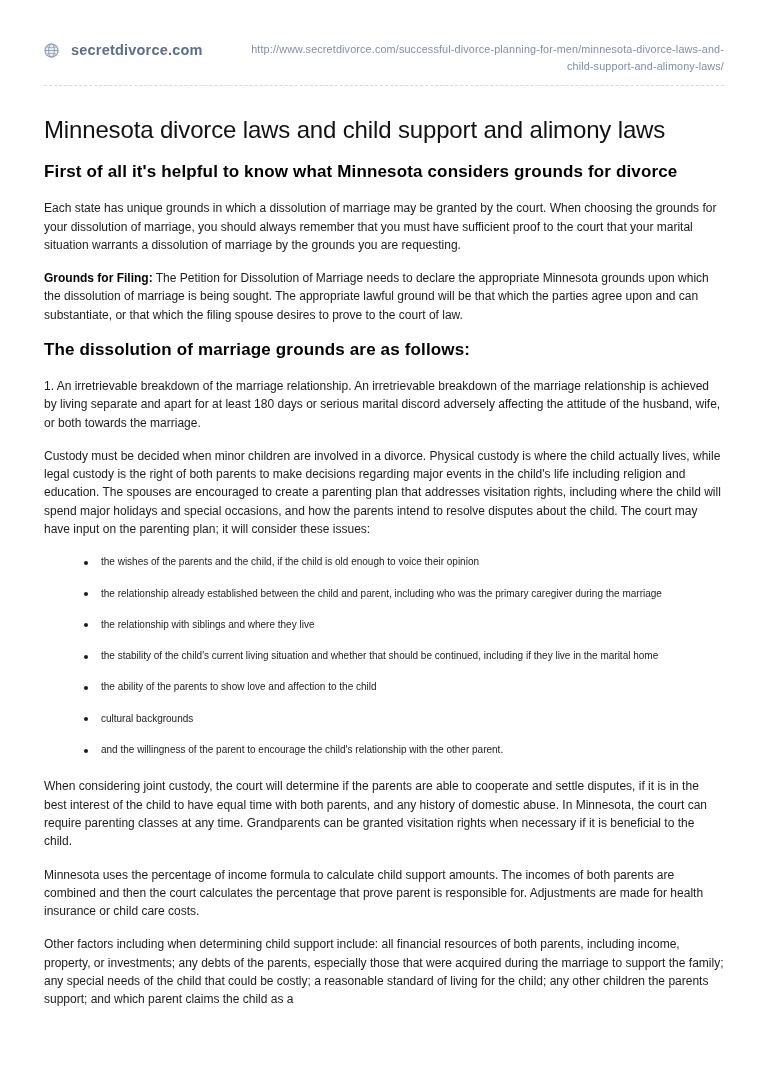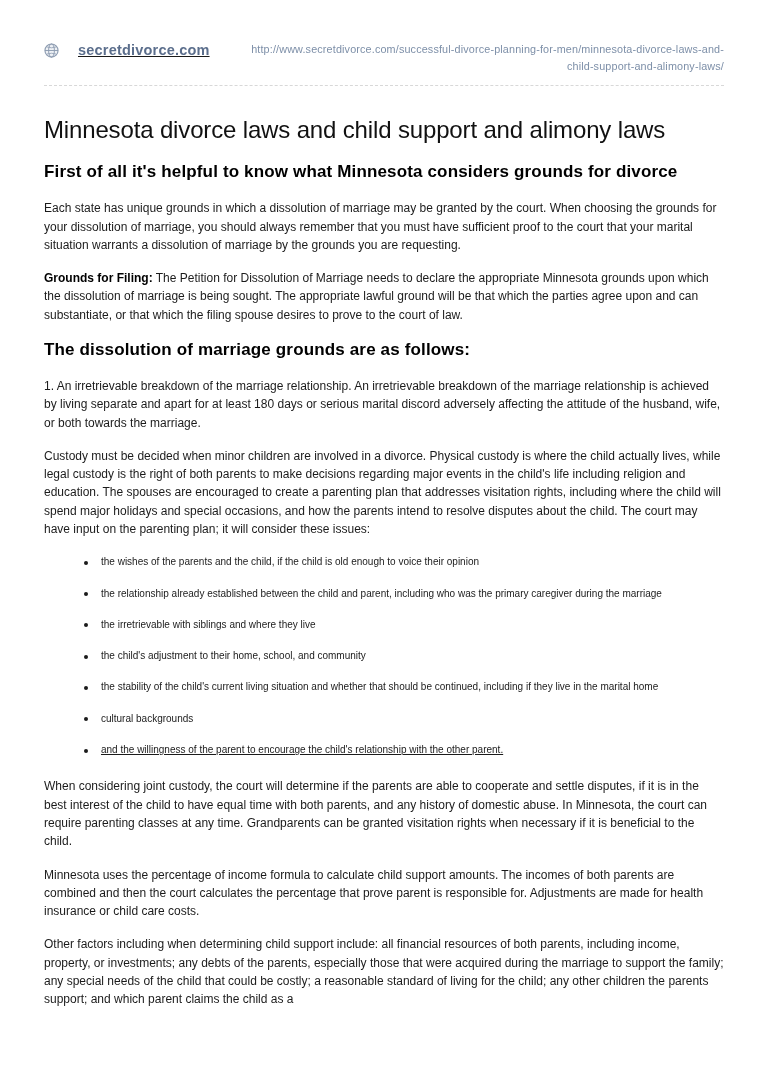--- a/index.html
+++ b/index.html
@@ -28,24 +28,23 @@
   .header {
     position: relative;
     padding-top: 41px;
     display: flex;
     align-items: flex-start;
     justify-content: space-between;
   }
   .brand {
     display: flex;
     align-items: center;
-    gap: 19px;
+    gap: 12px;
     flex: 0 0 auto;
     padding-top: 1px;
-    text-decoration: underline;
   }
   .globe-icon {
     width: 15px;
     height: 15px;
     display: block;
     flex: 0 0 auto;
   }
   .brand-name {
     font-size: 14.5px;
     font-weight: bold;
@@ -120,21 +119,20 @@
     position: absolute;
     left: 0;
     top: 7.5px;
     width: 4px;
     height: 4px;
     border-radius: 50%;
     background: #1b1b1b;
   }
   ul.issues li:last-child {
     margin-bottom: 16px;
-    text-decoration: underline;
   }
   .tail {
     padding-top: 2px;
   }
 </style>
 </head>
 <body>
 
 <div class="page">
 
@@ -169,23 +167,23 @@
 
     <p class="para">1. An irretrievable breakdown of the marriage relationship. An irretrievable breakdown of the marriage relationship is achieved by living separate and apart for at least 180 days or serious marital discord adversely affecting the attitude of the husband, wife, or both towards the marriage.</p>
 
 
 
     <p class="para">Custody must be decided when minor children are involved in a divorce. Physical custody is where the child actually lives, while legal custody is the right of both parents to make decisions regarding major events in the child's life including religion and education. The spouses are encouraged to create a parenting plan that addresses visitation rights, including where the child will spend major holidays and special occasions, and how the parents intend to resolve disputes about the child. The court may have input on the parenting plan; it will consider these issues:</p>
 
     <ul class="issues">
       <li>the wishes of the parents and the child, if the child is old enough to voice their opinion</li>
       <li>the relationship already established between the child and parent, including who was the primary caregiver during the marriage</li>
-      <li>the irretrievable with siblings and where they live</li>
-      <li>the child's adjustment to their home, school, and community</li>
+      <li>the relationship with siblings and where they live</li>
       <li>the stability of the child's current living situation and whether that should be continued, including if they live in the marital home</li>
+      <li>the ability of the parents to show love and affection to the child</li>
       <li>cultural backgrounds</li>
       <li>and the willingness of the parent to encourage the child's relationship with the other parent.</li>
     </ul>
 
     <div class="tail">
       <p class="para">When considering joint custody, the court will determine if the parents are able to cooperate and settle disputes, if it is in the best interest of the child to have equal time with both parents, and any history of domestic abuse. In Minnesota, the court can require parenting classes at any time. Grandparents can be granted visitation rights when necessary if it is beneficial to the child.</p>
       <p class="para">Minnesota uses the percentage of income formula to calculate child support amounts. The incomes of both parents are combined and then the court calculates the percentage that prove parent is responsible for. Adjustments are made for health insurance or child care costs.</p>
       <p class="para">Other factors including when determining child support include: all financial resources of both parents, including income, property, or investments; any debts of the parents, especially those that were acquired during the marriage to support the family; any special needs of the child that could be costly; a reasonable standard of living for the child; any other children the parents support; and which parent claims the child as a</p>
     </div>
 

